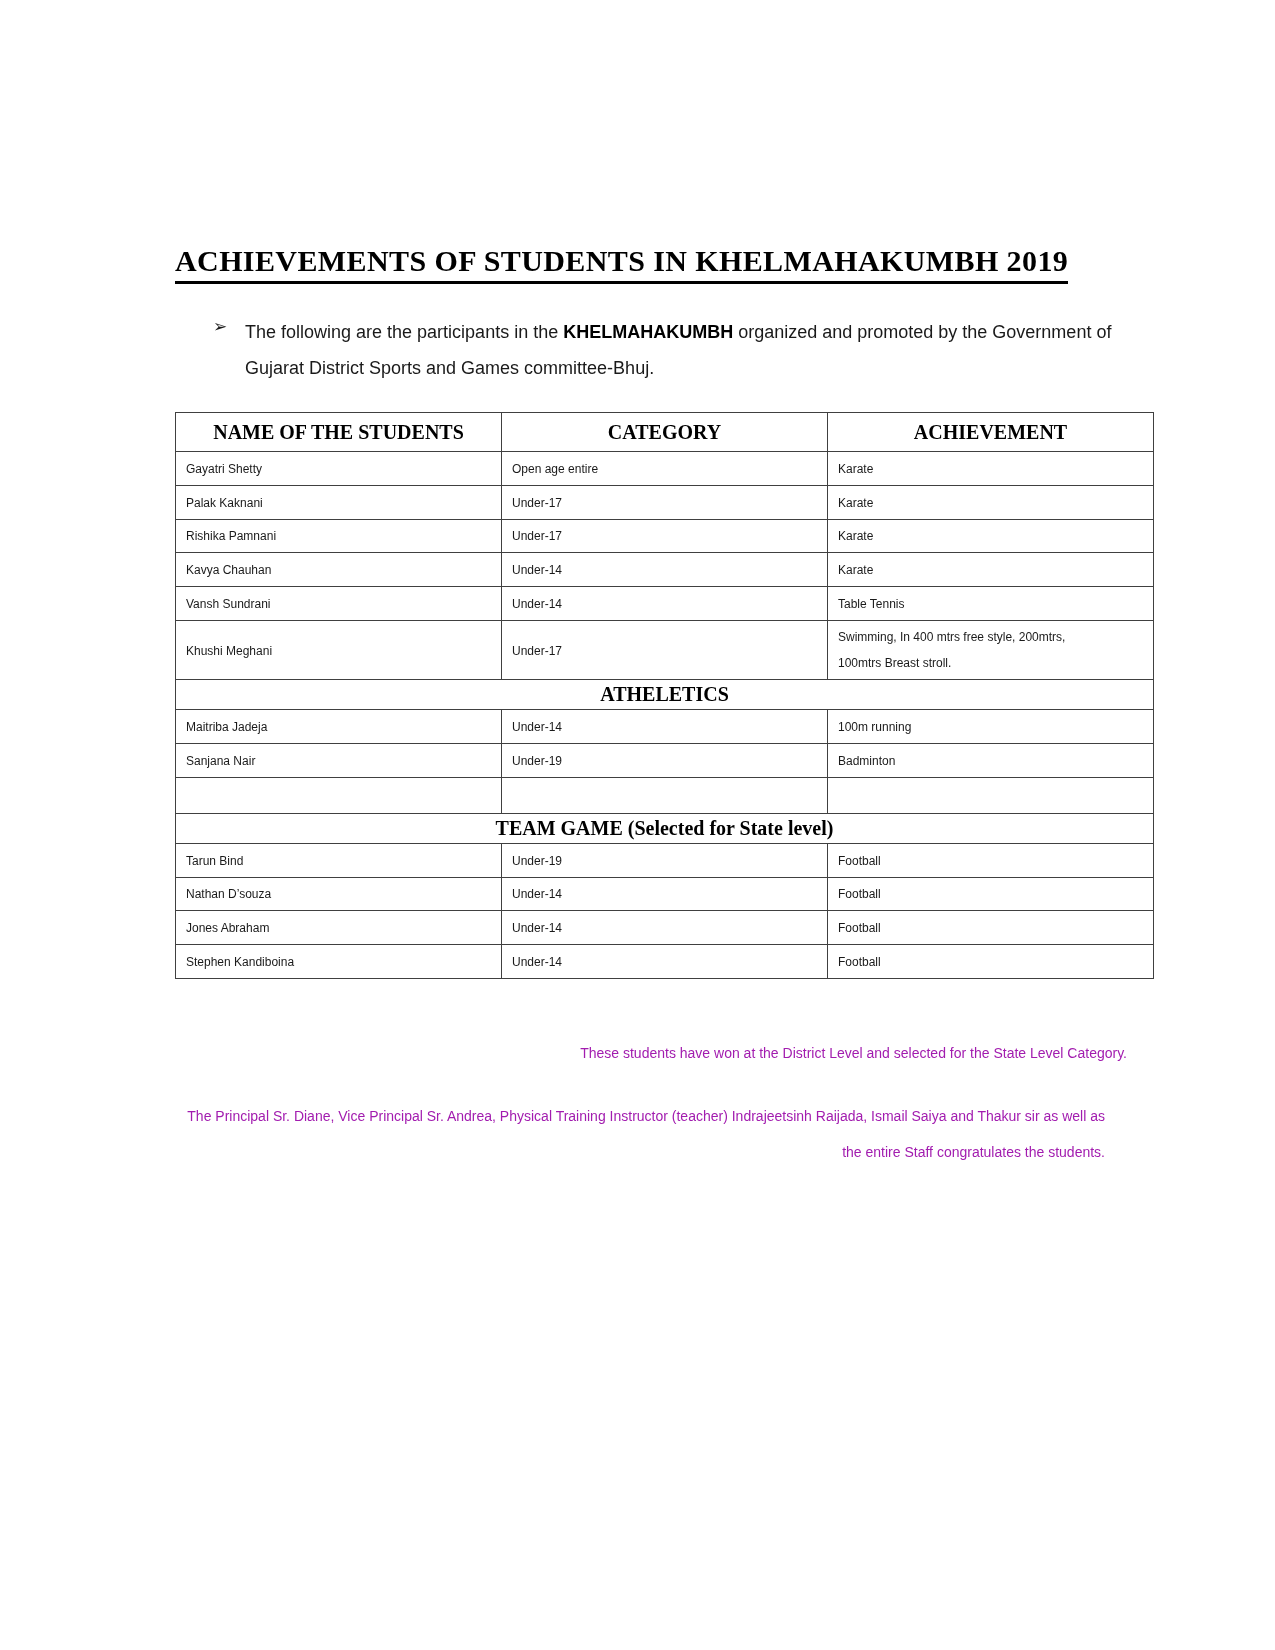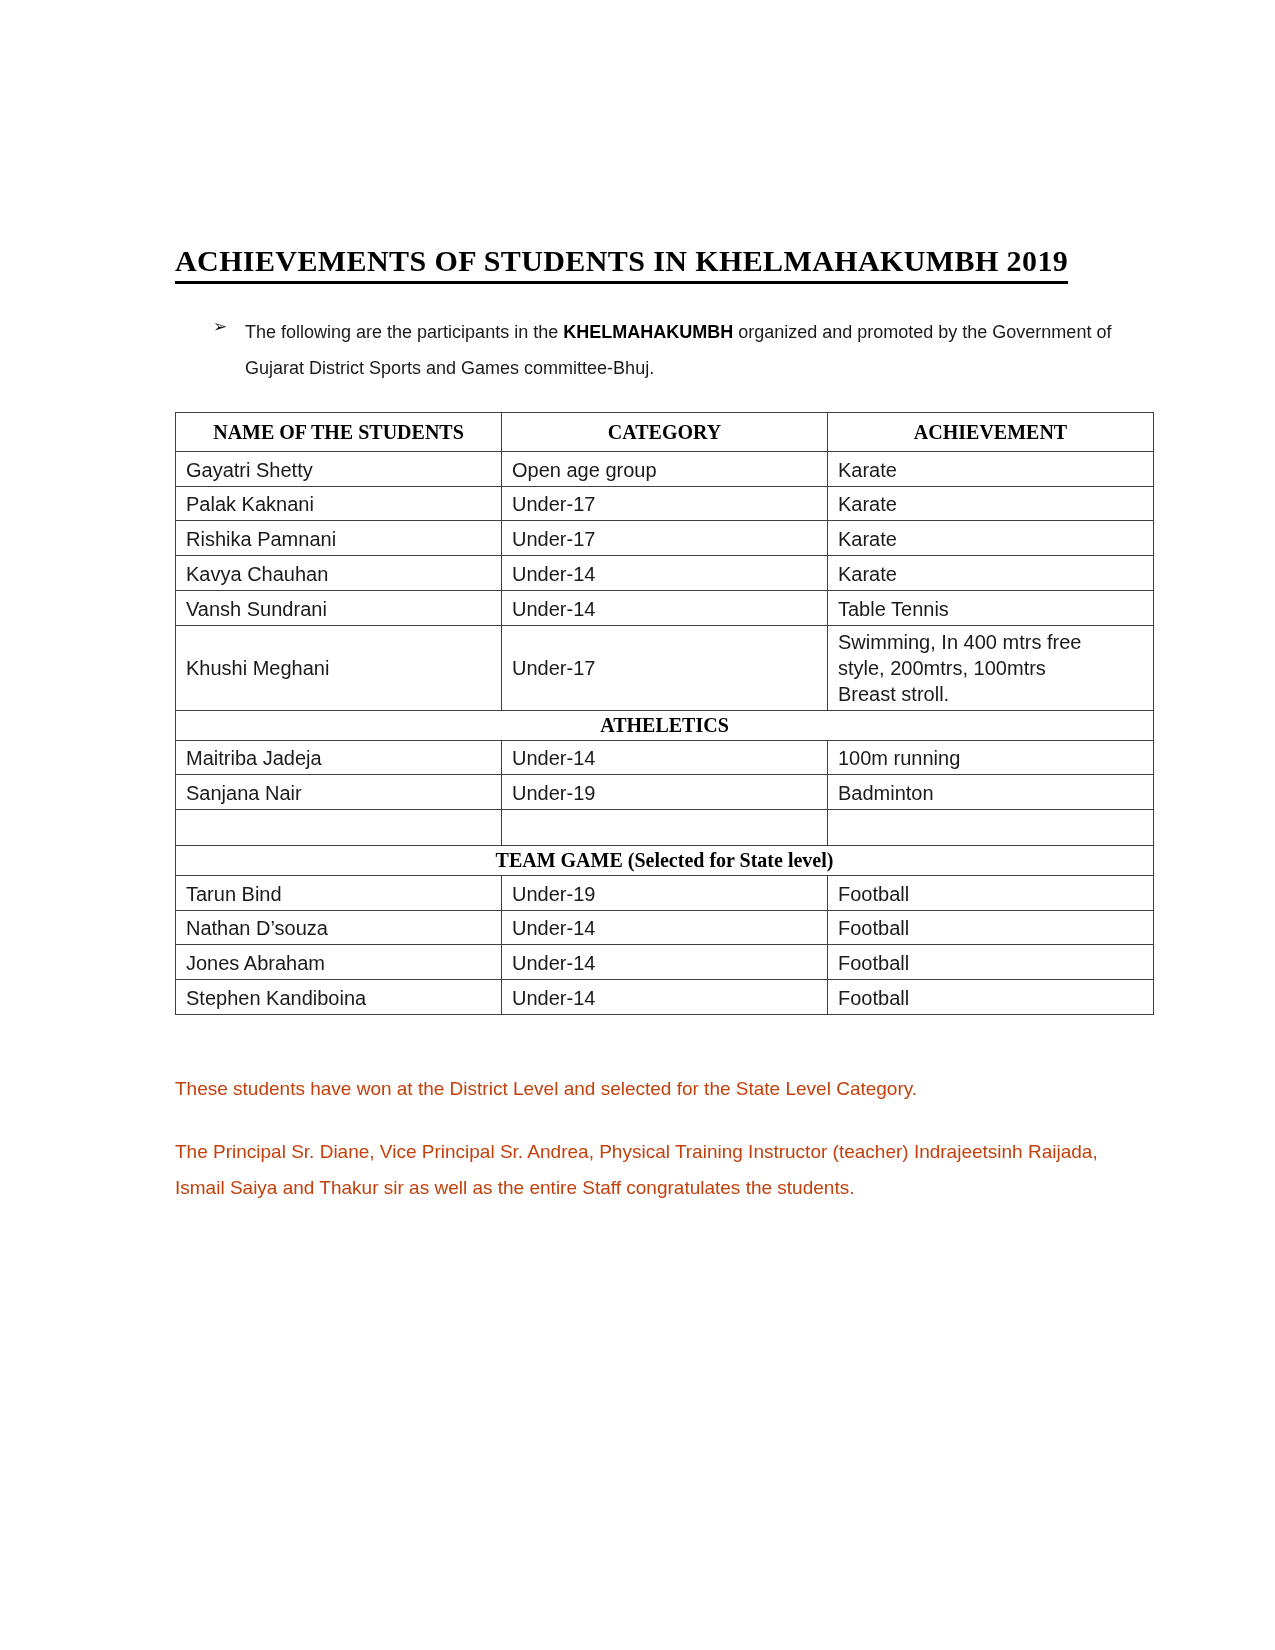--- a/index.html
+++ b/index.html
@@ -65,21 +65,21 @@
   table.results th {
     font-family: "Liberation Serif", "DejaVu Serif", serif;
     font-weight: bold;
     font-size: 20px;
     color: #000;
     text-align: center;
     height: 39px;
     padding: 2px 6px;
   }
   table.results td.cell {
-    font-size: 20px;
+    font-size: 12px;
     line-height: 26px;
     padding: 3px 10px;
     height: 33px;
     text-align: left;
   }
   table.results td.cell .cell-text {
     display: inline-block;
     max-width: 252px;
     vertical-align: middle;
   }
@@ -87,23 +87,24 @@
     font-family: "Liberation Serif", "DejaVu Serif", serif;
     font-weight: bold;
     font-size: 20px;
     color: #000;
     text-align: center;
     height: 30px;
     padding: 1px 6px;
   }
   table.results tr.empty-row td { height: 36px; }
   .para {
-    font-size: 19px;
+    font-size: 14px;
     line-height: 36px;
-    color: #c2410c;
+    color: #a21caf;
+    text-align: right;
   }
   .para-1 { margin-top: 56px; max-width: 980px; }
   .para-2 { margin-top: 27px; max-width: 930px; }
 </style>
 </head>
 <body>
 
 <div class="page">
   <div class="content">
 
@@ -125,21 +126,21 @@
       <thead>
         <tr>
           <th>NAME OF THE STUDENTS</th>
           <th>CATEGORY</th>
           <th>ACHIEVEMENT</th>
         </tr>
       </thead>
       <tbody>
           <tr>
             <td class="cell"><span class="cell-text">Gayatri Shetty</span></td>
-            <td class="cell"><span class="cell-text">Open age group</span></td>
+            <td class="cell"><span class="cell-text">Open age entire</span></td>
             <td class="cell"><span class="cell-text">Karate</span></td>
           </tr>
           <tr>
             <td class="cell"><span class="cell-text">Palak Kaknani</span></td>
             <td class="cell"><span class="cell-text">Under-17</span></td>
             <td class="cell"><span class="cell-text">Karate</span></td>
           </tr>
           <tr>
             <td class="cell"><span class="cell-text">Rishika Pamnani</span></td>
             <td class="cell"><span class="cell-text">Under-17</span></td>

